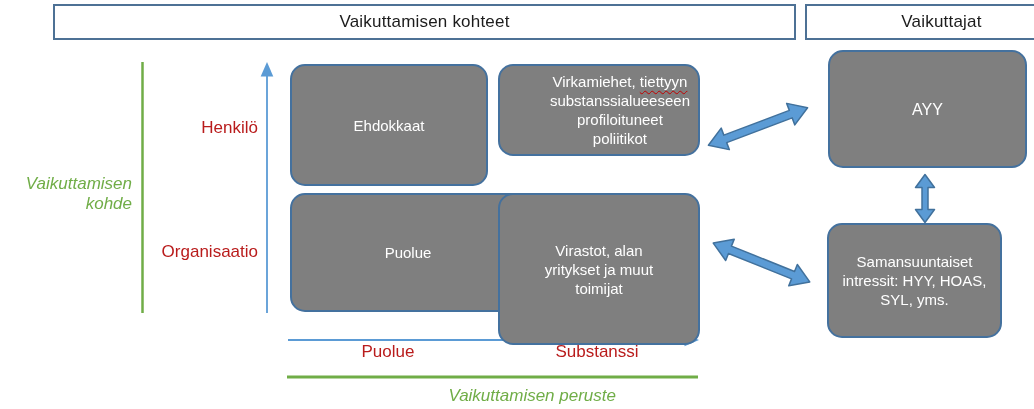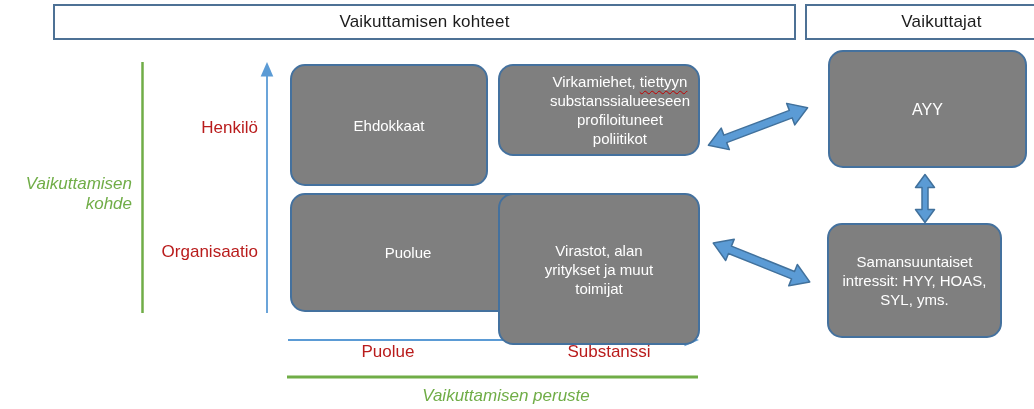--- a/index.html
+++ b/index.html
@@ -28,25 +28,25 @@
   .box-virastot    { left:498px; top:193px; width:202px; height:152px; }
   .box-ayy         { left:828px; top:50px;  width:199px; height:118px; font-size:16px; }
   .box-saman       { left:827px; top:223px; width:175px; height:115px; }
 
   .blue-label { position:absolute; color:#b91c1c; font-size:17px; line-height:22px; }
   .row-label  { width:120px; text-align:right; }
   .lbl-henkilo      { left:138px; top:117px; }
   .lbl-organisaatio { left:138px; top:241px; }
   .col-label { text-align:center; }
   .lbl-valta      { left:338px; top:341px; width:100px; }
-  .lbl-substanssi { left:549px; top:341px; width:120px; }
+  .lbl-substanssi { left:537px; top:341px; width:120px; }
 
   .green-label { position:absolute; color:#70ad47; font-size:17px; font-style:italic; line-height:20px; }
   .lbl-y-title { left:8px;  top:174px; width:124px; text-align:right; white-space:pre-line; }
-  .lbl-x-title { left:396px; top:386px; width:220px; text-align:center; }
+  .lbl-x-title { left:396px; top:386px; width:220px; text-align:right; }
 
   .misspelled {
     text-decoration-line:underline;
     text-decoration-style:wavy;
     text-decoration-color:#c00000;
     text-decoration-thickness:1px;
     text-underline-offset:3px;
   }
 </style>
 </head>

